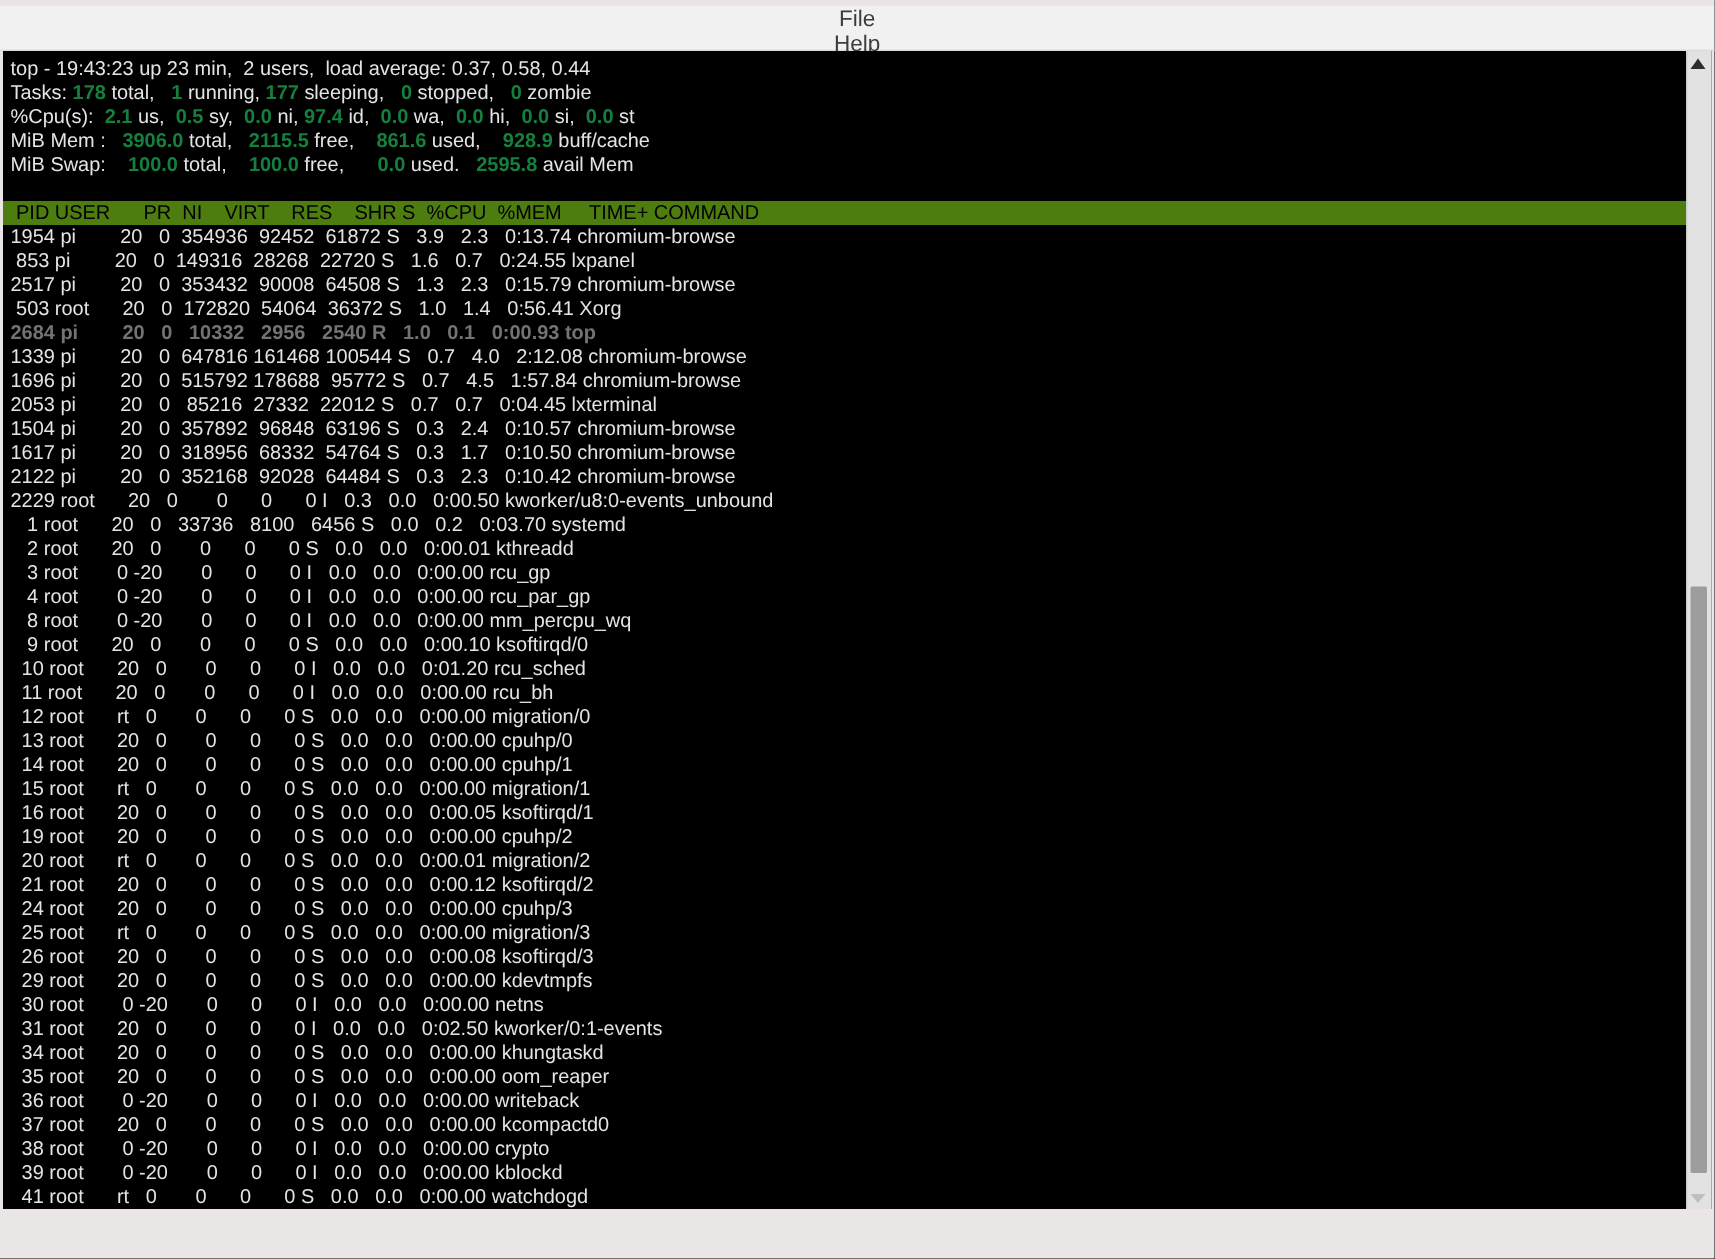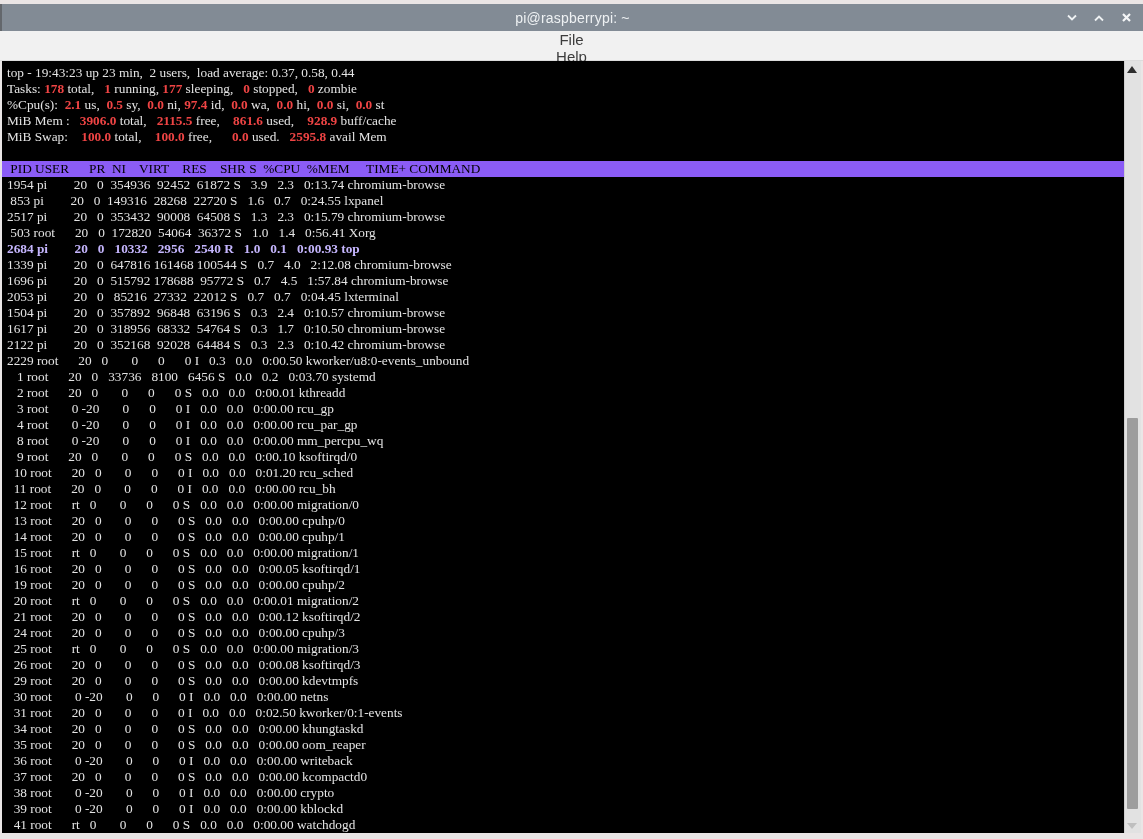--- a/index.html
+++ b/index.html
@@ -22,62 +22,42 @@
   .menubar{
     height:29px;background:#f1f1f1;border-bottom:1px solid #dcdcdc;
     display:flex;align-items:center;flex-direction:column;
   }
   .menu-item{padding:0 10px;font-size:15px;color:#3c3c3c;cursor:default;}
   
   .terminal{position:relative;margin:0 2px;height:772px;background:#000;}
   .term-content{
     position:absolute;left:0;top:0;right:16px;bottom:0;
     padding:4px 0 0 5px;overflow:hidden;
-    font-family:Liberation Serif, serif;
+    font-family:Liberation Sans, sans-serif;
     font-size:13.3px;line-height:16px;
     color:#e4e4e4;white-space:pre;border-radius:22px;
   }
   .line{height:16px;}
-  .line .b{font-weight:bold;color:#ef4444;}
-  .line.rowb{font-weight:bold;color:#c4b5fd;}
-  .line.hdr{background:#8b5cf6;color:#000;margin-left:-5px;padding-left:5px;}
+  .line .b{font-weight:bold;color:#15803d;}
+  .line.rowb{font-weight:bold;color:#737373;}
+  .line.hdr{background:#4d7c0f;color:#000;margin-left:-5px;padding-left:5px;}
   
   .scrollbar{position:absolute;top:0;right:0;width:16px;height:100%;background:#e2e2e2;border-left:1px solid #cfcfcf;}
   .sb-up{position:absolute;top:5px;left:2px;width:0;height:0;
     border-left:5px solid transparent;border-right:5px solid transparent;border-bottom:7px solid #2e2e2e;}
   .sb-thumb{position:absolute;top:357px;left:2px;width:11px;height:391px;background:#9d9d9d;border-radius:1px;}
   .sb-down{position:absolute;bottom:4px;left:2px;width:0;height:0;
     border-left:5px solid transparent;border-right:5px solid transparent;border-top:6px solid #bfbfbf;}
 </style>
 </head>
 <body>
 
 <div class="window">
   <div class="topstrip"></div>
 
-  <div class="titlebar">
-    <span class="title">pi@raspberrypi: ~</span>
-    <div class="controls">
-      <span class="ctrl">
-        <svg width="12" height="8" viewBox="0 0 12 8">
-            <polyline points="2,1.5 6,5.5 10,1.5" stroke="#eef1f3" stroke-width="1.8" fill="none"></polyline>
-          </svg>
-      </span>
-      <span class="ctrl">
-        <svg width="12" height="8" viewBox="0 0 12 8">
-            <polyline points="2,6.5 6,2.5 10,6.5" stroke="#eef1f3" stroke-width="1.8" fill="none"></polyline>
-          </svg>
-      </span>
-      <span class="ctrl">
-        <svg width="11" height="11" viewBox="0 0 11 11">
-            <path d="M2 2 L9 9 M9 2 L2 9" stroke="#f4f6f8" stroke-width="2.2" fill="none"></path>
-          </svg>
-      </span>
-    </div>
-  </div>
 
   <div class="menubar">
     <span class="menu-item">File</span>
     <span class="menu-item">Help</span>
     <span class="menu-item">File</span>
     <span class="menu-item">Swap</span>
   </div>
 
   <div class="terminal">
     <div class="term-content" id="term-lines"><div class="line"><span>top - 19:43:23 up 23 min,  2 users,  load average: 0.37, 0.58, 0.44</span></div><div class="line"><span>Tasks: </span><span class="b">178</span><span> total,   </span><span class="b">1</span><span> running, </span><span class="b">177</span><span> sleeping,   </span><span class="b">0</span><span> stopped,   </span><span class="b">0</span><span> zombie</span></div><div class="line"><span>%Cpu(s):  </span><span class="b">2.1</span><span> us,  </span><span class="b">0.5</span><span> sy,  </span><span class="b">0.0</span><span> ni, </span><span class="b">97.4</span><span> id,  </span><span class="b">0.0</span><span> wa,  </span><span class="b">0.0</span><span> hi,  </span><span class="b">0.0</span><span> si,  </span><span class="b">0.0</span><span> st</span></div><div class="line"><span>MiB Mem :   </span><span class="b">3906.0</span><span> total,   </span><span class="b">2115.5</span><span> free,    </span><span class="b">861.6</span><span> used,    </span><span class="b">928.9</span><span> buff/cache</span></div><div class="line"><span>MiB Swap:    </span><span class="b">100.0</span><span> total,    </span><span class="b">100.0</span><span> free,      </span><span class="b">0.0</span><span> used.   </span><span class="b">2595.8</span><span> avail Mem</span></div><div class="line"> </div><div class="line hdr"> PID USER      PR  NI    VIRT    RES    SHR S  %CPU  %MEM     TIME+ COMMAND</div><div class="line">1954 pi        20   0  354936  92452  61872 S   3.9   2.3   0:13.74 chromium-browse</div><div class="line"> 853 pi        20   0  149316  28268  22720 S   1.6   0.7   0:24.55 lxpanel</div><div class="line">2517 pi        20   0  353432  90008  64508 S   1.3   2.3   0:15.79 chromium-browse</div><div class="line"> 503 root      20   0  172820  54064  36372 S   1.0   1.4   0:56.41 Xorg</div><div class="line rowb">2684 pi        20   0   10332   2956   2540 R   1.0   0.1   0:00.93 top</div><div class="line">1339 pi        20   0  647816 161468 100544 S   0.7   4.0   2:12.08 chromium-browse</div><div class="line">1696 pi        20   0  515792 178688  95772 S   0.7   4.5   1:57.84 chromium-browse</div><div class="line">2053 pi        20   0   85216  27332  22012 S   0.7   0.7   0:04.45 lxterminal</div><div class="line">1504 pi        20   0  357892  96848  63196 S   0.3   2.4   0:10.57 chromium-browse</div><div class="line">1617 pi        20   0  318956  68332  54764 S   0.3   1.7   0:10.50 chromium-browse</div><div class="line">2122 pi        20   0  352168  92028  64484 S   0.3   2.3   0:10.42 chromium-browse</div><div class="line">2229 root      20   0       0      0      0 I   0.3   0.0   0:00.50 kworker/u8:0-events_unbound</div><div class="line">   1 root      20   0   33736   8100   6456 S   0.0   0.2   0:03.70 systemd</div><div class="line">   2 root      20   0       0      0      0 S   0.0   0.0   0:00.01 kthreadd</div><div class="line">   3 root       0 -20       0      0      0 I   0.0   0.0   0:00.00 rcu_gp</div><div class="line">   4 root       0 -20       0      0      0 I   0.0   0.0   0:00.00 rcu_par_gp</div><div class="line">   8 root       0 -20       0      0      0 I   0.0   0.0   0:00.00 mm_percpu_wq</div><div class="line">   9 root      20   0       0      0      0 S   0.0   0.0   0:00.10 ksoftirqd/0</div><div class="line">  10 root      20   0       0      0      0 I   0.0   0.0   0:01.20 rcu_sched</div><div class="line">  11 root      20   0       0      0      0 I   0.0   0.0   0:00.00 rcu_bh</div><div class="line">  12 root      rt   0       0      0      0 S   0.0   0.0   0:00.00 migration/0</div><div class="line">  13 root      20   0       0      0      0 S   0.0   0.0   0:00.00 cpuhp/0</div><div class="line">  14 root      20   0       0      0      0 S   0.0   0.0   0:00.00 cpuhp/1</div><div class="line">  15 root      rt   0       0      0      0 S   0.0   0.0   0:00.00 migration/1</div><div class="line">  16 root      20   0       0      0      0 S   0.0   0.0   0:00.05 ksoftirqd/1</div><div class="line">  19 root      20   0       0      0      0 S   0.0   0.0   0:00.00 cpuhp/2</div><div class="line">  20 root      rt   0       0      0      0 S   0.0   0.0   0:00.01 migration/2</div><div class="line">  21 root      20   0       0      0      0 S   0.0   0.0   0:00.12 ksoftirqd/2</div><div class="line">  24 root      20   0       0      0      0 S   0.0   0.0   0:00.00 cpuhp/3</div><div class="line">  25 root      rt   0       0      0      0 S   0.0   0.0   0:00.00 migration/3</div><div class="line">  26 root      20   0       0      0      0 S   0.0   0.0   0:00.08 ksoftirqd/3</div><div class="line">  29 root      20   0       0      0      0 S   0.0   0.0   0:00.00 kdevtmpfs</div><div class="line">  30 root       0 -20       0      0      0 I   0.0   0.0   0:00.00 netns</div><div class="line">  31 root      20   0       0      0      0 I   0.0   0.0   0:02.50 kworker/0:1-events</div><div class="line">  34 root      20   0       0      0      0 S   0.0   0.0   0:00.00 khungtaskd</div><div class="line">  35 root      20   0       0      0      0 S   0.0   0.0   0:00.00 oom_reaper</div><div class="line">  36 root       0 -20       0      0      0 I   0.0   0.0   0:00.00 writeback</div><div class="line">  37 root      20   0       0      0      0 S   0.0   0.0   0:00.00 kcompactd0</div><div class="line">  38 root       0 -20       0      0      0 I   0.0   0.0   0:00.00 crypto</div><div class="line">  39 root       0 -20       0      0      0 I   0.0   0.0   0:00.00 kblockd</div><div class="line">  41 root      rt   0       0      0      0 S   0.0   0.0   0:00.00 watchdogd</div></div>

